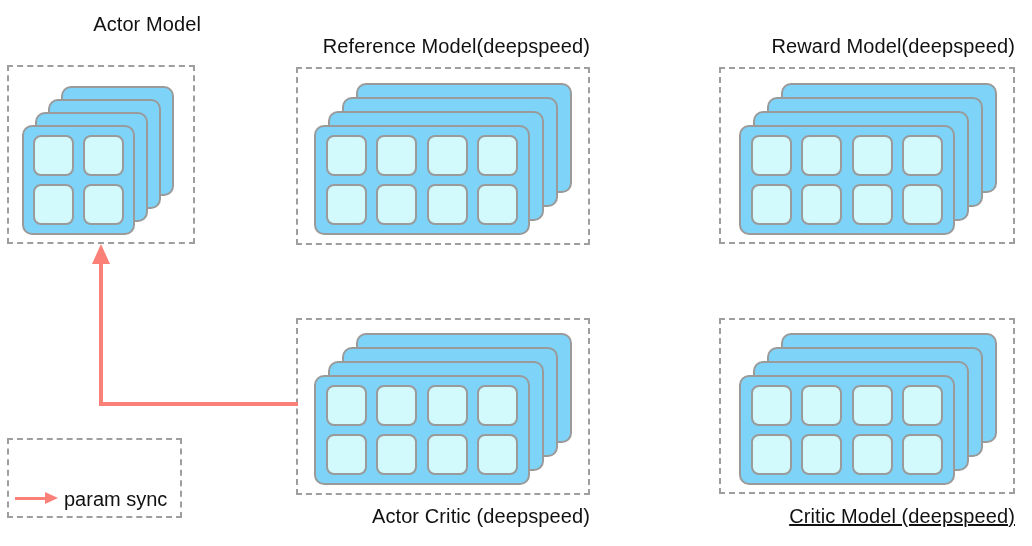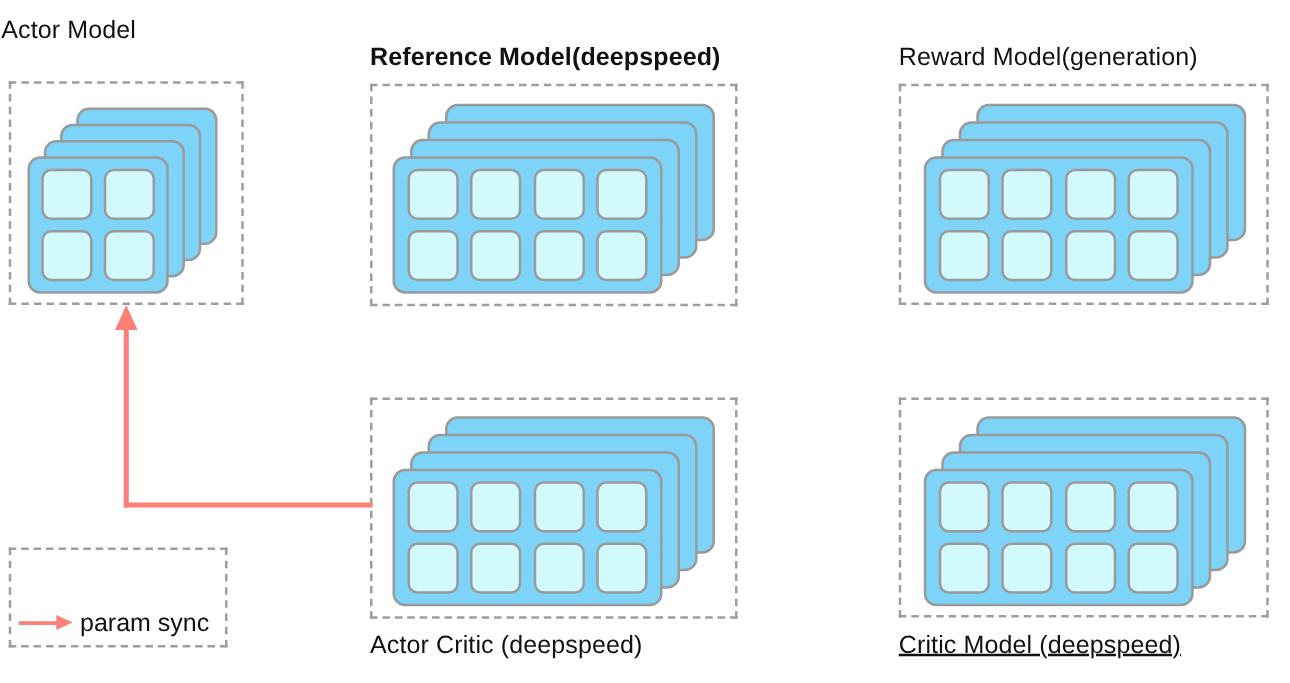--- a/index.html
+++ b/index.html
@@ -6,21 +6,21 @@
   html, body { width: 1032px; height: 546px; }
   body {
     position: relative;
     background: #ffffff;
     font-family: "Liberation Sans", sans-serif;
     color: var(--text-color, #111);
     overflow: hidden;
   }
   .label {
     position: absolute;
-    text-align: left;
+    text-align: right;
     font-size: 20px;
     line-height: 24px;
     letter-spacing: 0.1px;
     color: var(--text-color, #111);
     white-space: nowrap;
   }
   .dashed-box {
     position: absolute;
     border: 2px dashed var(--dash-border, #9e9e9e);
   }
@@ -78,40 +78,40 @@
     <div class="card c2"></div>
     <div class="card front grid-2x2">
       <div class="cell"></div>
       <div class="cell"></div>
       <div class="cell"></div>
       <div class="cell"></div>
     </div>
   </div>
 </div>
 
-<div class="label" style="left:296px; top:34px; width:294px;font-weight:bold;">Reference Model(deepspeed)</div>
+<div class="label" style="left:296px; top:34px; width:294px;">Reference Model(deepspeed)</div>
 <div class="dashed-box" style="left:296px; top:67px; width:294px; height:178px;">
   <div class="stack" style="left:16px; top:14px; width:258px; height:152px;">
     <div class="card c0"></div>
     <div class="card c1"></div>
     <div class="card c2"></div>
     <div class="card front grid-2x4">
       <div class="cell"></div>
       <div class="cell"></div>
       <div class="cell"></div>
       <div class="cell"></div>
       <div class="cell"></div>
       <div class="cell"></div>
       <div class="cell"></div>
       <div class="cell"></div>
     </div>
   </div>
 </div>
 
-<div class="label" style="left:719px; top:34px; width:296px;">Reward Model(generation)</div>
+<div class="label" style="left:719px; top:34px; width:296px;">Reward Model(deepspeed)</div>
 <div class="dashed-box" style="left:719px; top:67px; width:296px; height:177px;">
   <div class="stack" style="left:18px; top:14px; width:258px; height:152px;">
     <div class="card c0"></div>
     <div class="card c1"></div>
     <div class="card c2"></div>
     <div class="card front grid-2x4">
       <div class="cell"></div>
       <div class="cell"></div>
       <div class="cell"></div>
       <div class="cell"></div>

